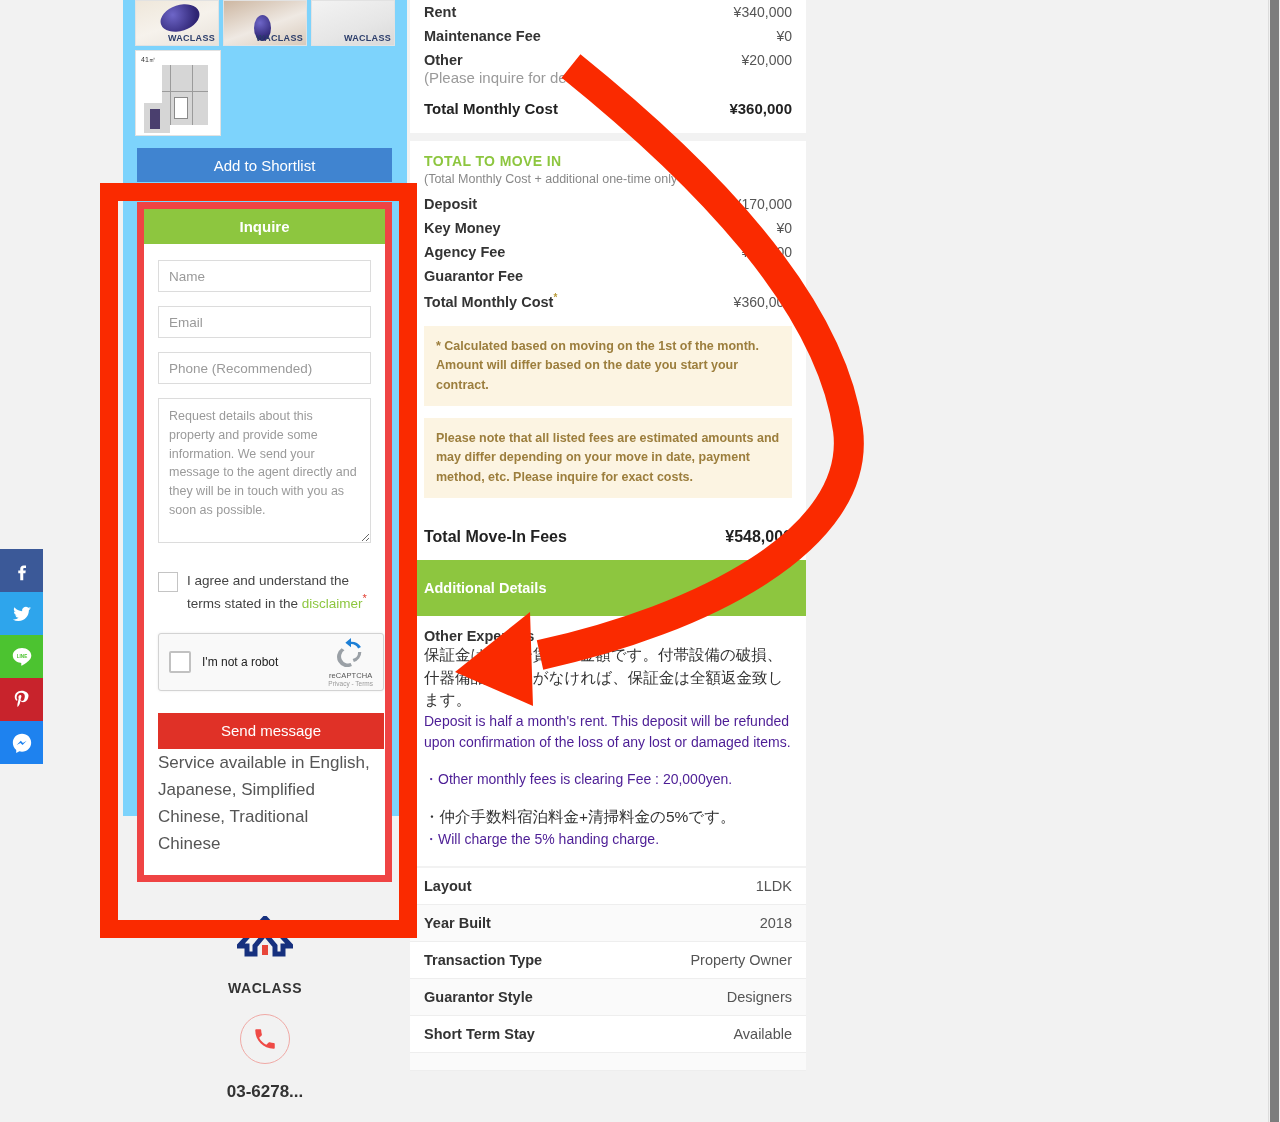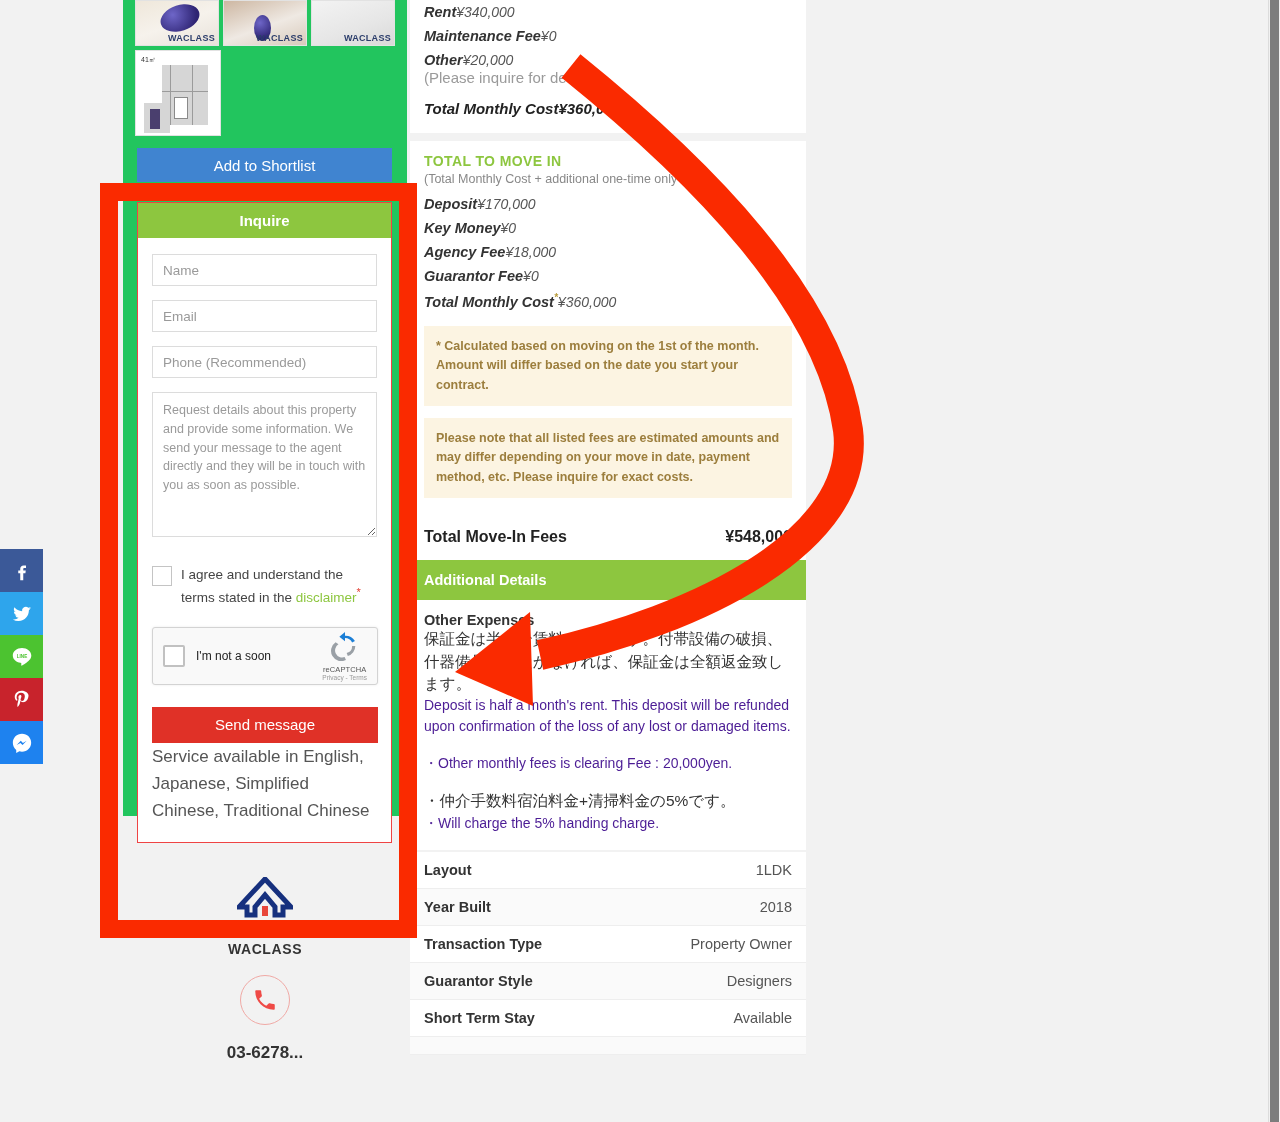--- a/index.html
+++ b/index.html
@@ -28,21 +28,21 @@
     color: #fff; cursor: pointer;
   }
   .social-btn svg { display: block; }
   .sb-fb { background: #3b5998; }
   .sb-tw { background: #2ea5ec; }
   .sb-line { background: #4cc330; }
   .sb-pin { background: #c8232c; }
   .sb-msg { background: #1e82ef; }
 
   
-  .left-col { position: absolute; left: 123px; top: 0; width: 284px; background: #22c55e; height: 816px; }
+  .left-col { position: absolute; left: 123px; top: 0; width: 284px; background: #7dd3fc; height: 816px; }
   .thumbs { padding: 0 12px; }
   .thumb-row { display: flex; gap: 4px; }
   .thumb {
     width: 86px; height: 46px; background: #e8e8ea; position: relative; overflow: hidden;
     border: 1px solid #e2e2e2;
   }
   .thumb .wm {
     position: absolute; right: 3px; bottom: 2px; font-size: 9px; font-weight: 700;
     color: #2b3d6b; letter-spacing: .3px; font-family: "Liberation Sans", sans-serif;
   }
@@ -63,21 +63,21 @@
   .fp-dark { position: absolute; background: #4a3f6e; }
 
   .btn-shortlist {
     margin: 12px 14px 0 14px; height: 34px; background: #4084d0; color: #fff;
     border: none; width: 255px; font-size: 15px; cursor: pointer;
     display: flex; align-items: center; justify-content: center;
     font-family: "Liberation Sans", sans-serif;
   }
 
   .inquire-card {
-    margin: 20px 14px 0 14px; width: 255px; border: 1px solid #ef4444; background: #fff;
+    margin: 20px 14px 0 14px; width: 255px; border: 7px solid #ef4444; background: #fff;
   }
   .inquire-head {
     background: #8dc63f; color: #fff; text-align: center; font-weight: 700;
     font-size: 15px; padding: 9px 0;
   }
   .inquire-body { padding: 16px 14px 18px 14px; }
   .field {
     width: 100%; height: 32px; border: 1px solid #dcdcdc; background: #fff;
     padding: 0 10px; font-size: 13.5px; color: #555; margin-bottom: 14px;
     font-family: "Liberation Sans", sans-serif;
@@ -129,22 +129,22 @@
 
   
   .main-col { position: absolute; left: 410px; top: 0; width: 396px; }
   .card { background: #fff; }
   .sec-title {
     color: #8dc63f; font-weight: 700; font-size: 14px; letter-spacing: .4px;
     text-transform: uppercase;
   }
   .sec-sub { color: #888; font-size: 12.5px; margin-top: 3px; }
   .fee-row {
-    display: flex; align-items: baseline;
-    padding: 4px 0; font-size: 14.5px; font-style: italic;
+    display: flex; justify-content: space-between; align-items: baseline;
+    padding: 4px 0; font-size: 14.5px;
   }
   .fee-label { font-weight: 700; color: #333; }
   .fee-val { color: #555; font-size: 14px; }
   .fee-note { font-size: 15px; color: #9a9a9a; margin-top: -3px; }
   .fee-row.total .fee-label, .fee-row.total .fee-val { font-weight: 700; color: #222; font-size: 15px; }
   .sup { color: #b99b3a; font-size: 10px; vertical-align: super; }
 
   .block-monthly { padding: 0 14px 12px 14px; }
   .divider { height: 8px; background: #f2f2f2; }
   .block-movein { padding: 12px 14px 14px 14px; }
@@ -153,21 +153,21 @@
     background: #fcf4e2; padding: 11px 12px; margin-top: 12px;
     color: #9c7e3d; font-size: 12.5px; font-weight: 700; line-height: 1.55;
   }
   .row-total-movein {
     display: flex; justify-content: space-between; align-items: baseline;
     padding: 16px 14px 14px 14px; font-size: 16px; font-weight: 700; color: #222;
   }
 
   .addl-head {
     background: #8dc63f; color: #fff; font-weight: 700; font-size: 14.5px;
-    padding: 12px 14px;
+    padding: 20px 14px;
   }
   .addl-body { padding: 12px 14px 16px 14px; }
   .addl-sub { font-weight: 700; font-size: 14.5px; color: #333; }
   .jp-lg { font-size: 15.5px; color: #333; line-height: 1.45; }
   .en-md { font-size: 14px; color: #4c1d95; line-height: 1.5; }
   .gap { height: 16px; }
 
   .prop-table { margin-top: 2px; }
   .prop-row {
     display: flex; justify-content: space-between; align-items: baseline;
@@ -229,21 +229,21 @@
 
         <div class="agree-row">
           <div class="agree-box"></div>
           <div class="agree-txt">
             <span>I agree and understand the terms stated in the </span><span class="lnk">disclaimer</span><span class="req">*</span>
           </div>
         </div>
 
         <div class="recaptcha">
           <div class="rc-box"></div>
-          <div class="rc-label">I'm not a soon</div>
+          <div class="rc-label">I'm not a robot</div>
           <div class="rc-brand">
             <svg class="rc-logo" viewBox="0 0 32 32">
               <path d="M16 5 L16 1 L10 6 L16 11 L16 7.5 a8.5 8.5 0 0 1 7.6 4.8 l3-1.6 A12 12 0 0 0 16 5 Z" fill="#1c7fd6"></path>
               <path d="M27 16 a11 11 0 0 1 -8 10.6 l-1.2-3.2 A7.6 7.6 0 0 0 23.6 16 Z" fill="#9aa0a6"></path>
               <path d="M6 12 a11 11 0 0 0 11 19 l-1.4-3.2 A7.6 7.6 0 0 1 9 14.2 Z" fill="#9aa0a6"></path>
             </svg>
             <div class="rc-name">reCAPTCHA</div>
             <div class="rc-terms">Privacy - Terms</div>
           </div>
         </div>

